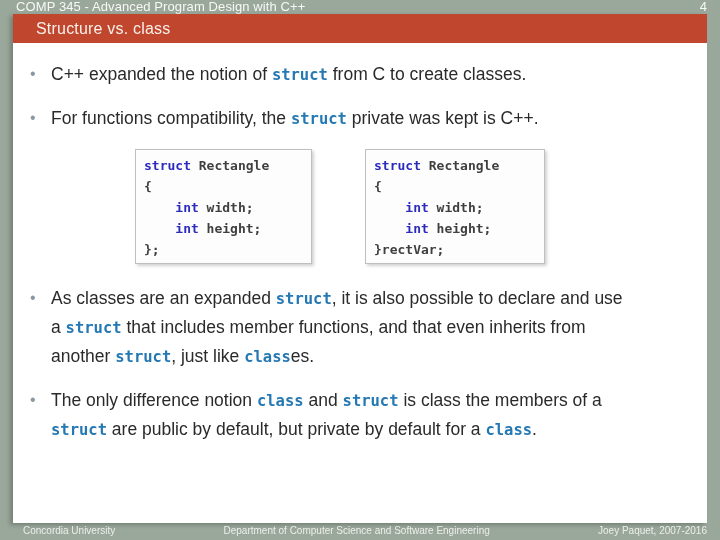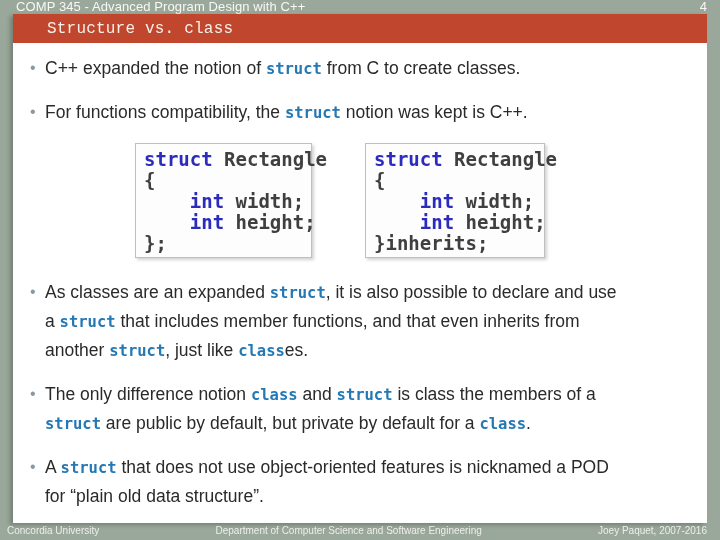--- a/index.html
+++ b/index.html
@@ -15,57 +15,57 @@
     padding:0 13px 0 16px; box-sizing:border-box;
     color:#F7F8F4; font-size:13px; letter-spacing:0.1px;
   }
   
   .panel{
     position:absolute; top:14px; left:13px; width:694px; height:509px;
     box-shadow:-3px 2px 4px rgba(50,60,50,0.35);
   }
   .title-bar{
     height:29px; background:#C1462E; display:flex; align-items:center;
-    padding-left:34px; box-sizing:border-box;font-family:Liberation Mono, monospace;
+    padding-left:23px; box-sizing:border-box;
   }
   .title-bar .t{ color:#F6F1EA; font-size:16px; letter-spacing:0.2px; }
   .content{
     height:480px; background:#FFFFFF; box-sizing:border-box;
     padding:8px 14px 0 17px; color:#2A2A2A;
   }
   .bullet{ position:relative; padding-left:12px; margin:0 0 15px 0; }
   .bullet::before{
     content:"\2022"; position:absolute; left:0; top:0;
     color:#8A98A2; font-size:16px; line-height:28px;
   }
   .btxt{
-    margin:3px; max-width:585px; font-size:17.5px; line-height:28px;
+    margin:9px; max-width:585px; font-size:17.5px; line-height:28px;
   }
   .icode{
     font-family:"DejaVu Sans Mono", monospace; font-weight:bold;
     color:#2478B4; font-size:15.5px;
   }
   
   .code-row{ display:flex; gap:53px; margin:16px 0 20px 105px; }
   .code-box{
     width:177px; height:115px; box-sizing:border-box;
     background:#FDFDFD; border:1px solid #BFBFBF;
     box-shadow:2px 2px 3px rgba(0,0,0,0.18);
     padding:5px 0 0 8px;
     font-family:"DejaVu Sans Mono", monospace; font-weight:bold;
-    font-size:19px; line-height:21px; color:#3F3F3F;
+    font-size:13px; line-height:21px; color:#3F3F3F;
   }
   .code-box.second{ width:180px; }
   .code-line{ white-space:pre; }
   .kw{ color:#2B2BBE; }
   
   .footer{
     position:absolute; bottom:0; left:0; right:0; height:17px;
     display:flex; align-items:center; justify-content:space-between;
-    padding:0 13px 2px 7px; box-sizing:border-box;
+    padding:0 13px 2px 23px; box-sizing:border-box;
     color:#EDEFEA; font-size:10px;
   }
   .footer .center{ flex:1; text-align:center; }
   .footer .right{ text-align:left; }
 </style>
 </head>
 <body>
 
 <div class="slide">
 
@@ -79,51 +79,48 @@
       <span class="t">Structure vs. class</span>
     </div>
 
     <div class="content">
 
       <div class="bullet">
         <p class="btxt"><span>C++ expanded the notion of </span><span class="icode">struct</span><span> from C to create classes.</span></p>
       </div>
 
       <div class="bullet">
-        <p class="btxt"><span>For functions compatibility, the </span><span class="icode">struct</span><span> notion was kept is C++.</span></p>
+        <p class="btxt"><span>For functions compatibility, the </span><span class="icode">struct</span><span> private was kept is C++.</span></p>
       </div>
 
       <div class="code-row">
         <div class="code-box">
           <div class="code-line"><span class="kw">struct</span><span> Rectangle</span></div>
           <div class="code-line"><span>{</span></div>
           <div class="code-line"><span>    </span><span class="kw">int</span><span> width;</span></div>
           <div class="code-line"><span>    </span><span class="kw">int</span><span> height;</span></div>
           <div class="code-line"><span>};</span></div>
         </div>
         <div class="code-box second">
           <div class="code-line"><span class="kw">struct</span><span> Rectangle</span></div>
           <div class="code-line"><span>{</span></div>
           <div class="code-line"><span>    </span><span class="kw">int</span><span> width;</span></div>
           <div class="code-line"><span>    </span><span class="kw">int</span><span> height;</span></div>
-          <div class="code-line"><span>}inherits;</span></div>
+          <div class="code-line"><span>}rectVar;</span></div>
         </div>
       </div>
 
       <div class="bullet">
         <p class="btxt"><span>As classes are an expanded </span><span class="icode">struct</span><span>, it is also possible to declare and use a </span><span class="icode">struct</span><span> that includes member functions, and that even inherits from another </span><span class="icode">struct</span><span>, just like </span><span class="icode">class</span><span>es.</span></p>
       </div>
 
       <div class="bullet b3">
         <p class="btxt"><span>The only difference notion </span><span class="icode">class</span><span> and </span><span class="icode">struct</span><span> is class the members of a </span><span class="icode">struct</span><span> are public by default, but private by default for a </span><span class="icode">class</span><span>.</span></p>
       </div>
 
-      <div class="bullet">
-        <p class="btxt"><span>A </span><span class="icode">struct</span><span> that does not use object-oriented features is nicknamed a POD for “plain old data structure”.</span></p>
-      </div>
 
     </div>
   </div>
 
   <div class="footer">
     <span>Concordia University</span>
     <span class="center">Department of Computer Science and Software Engineering</span>
     <span class="right">Joey Paquet, 2007-2016</span>
   </div>
 

